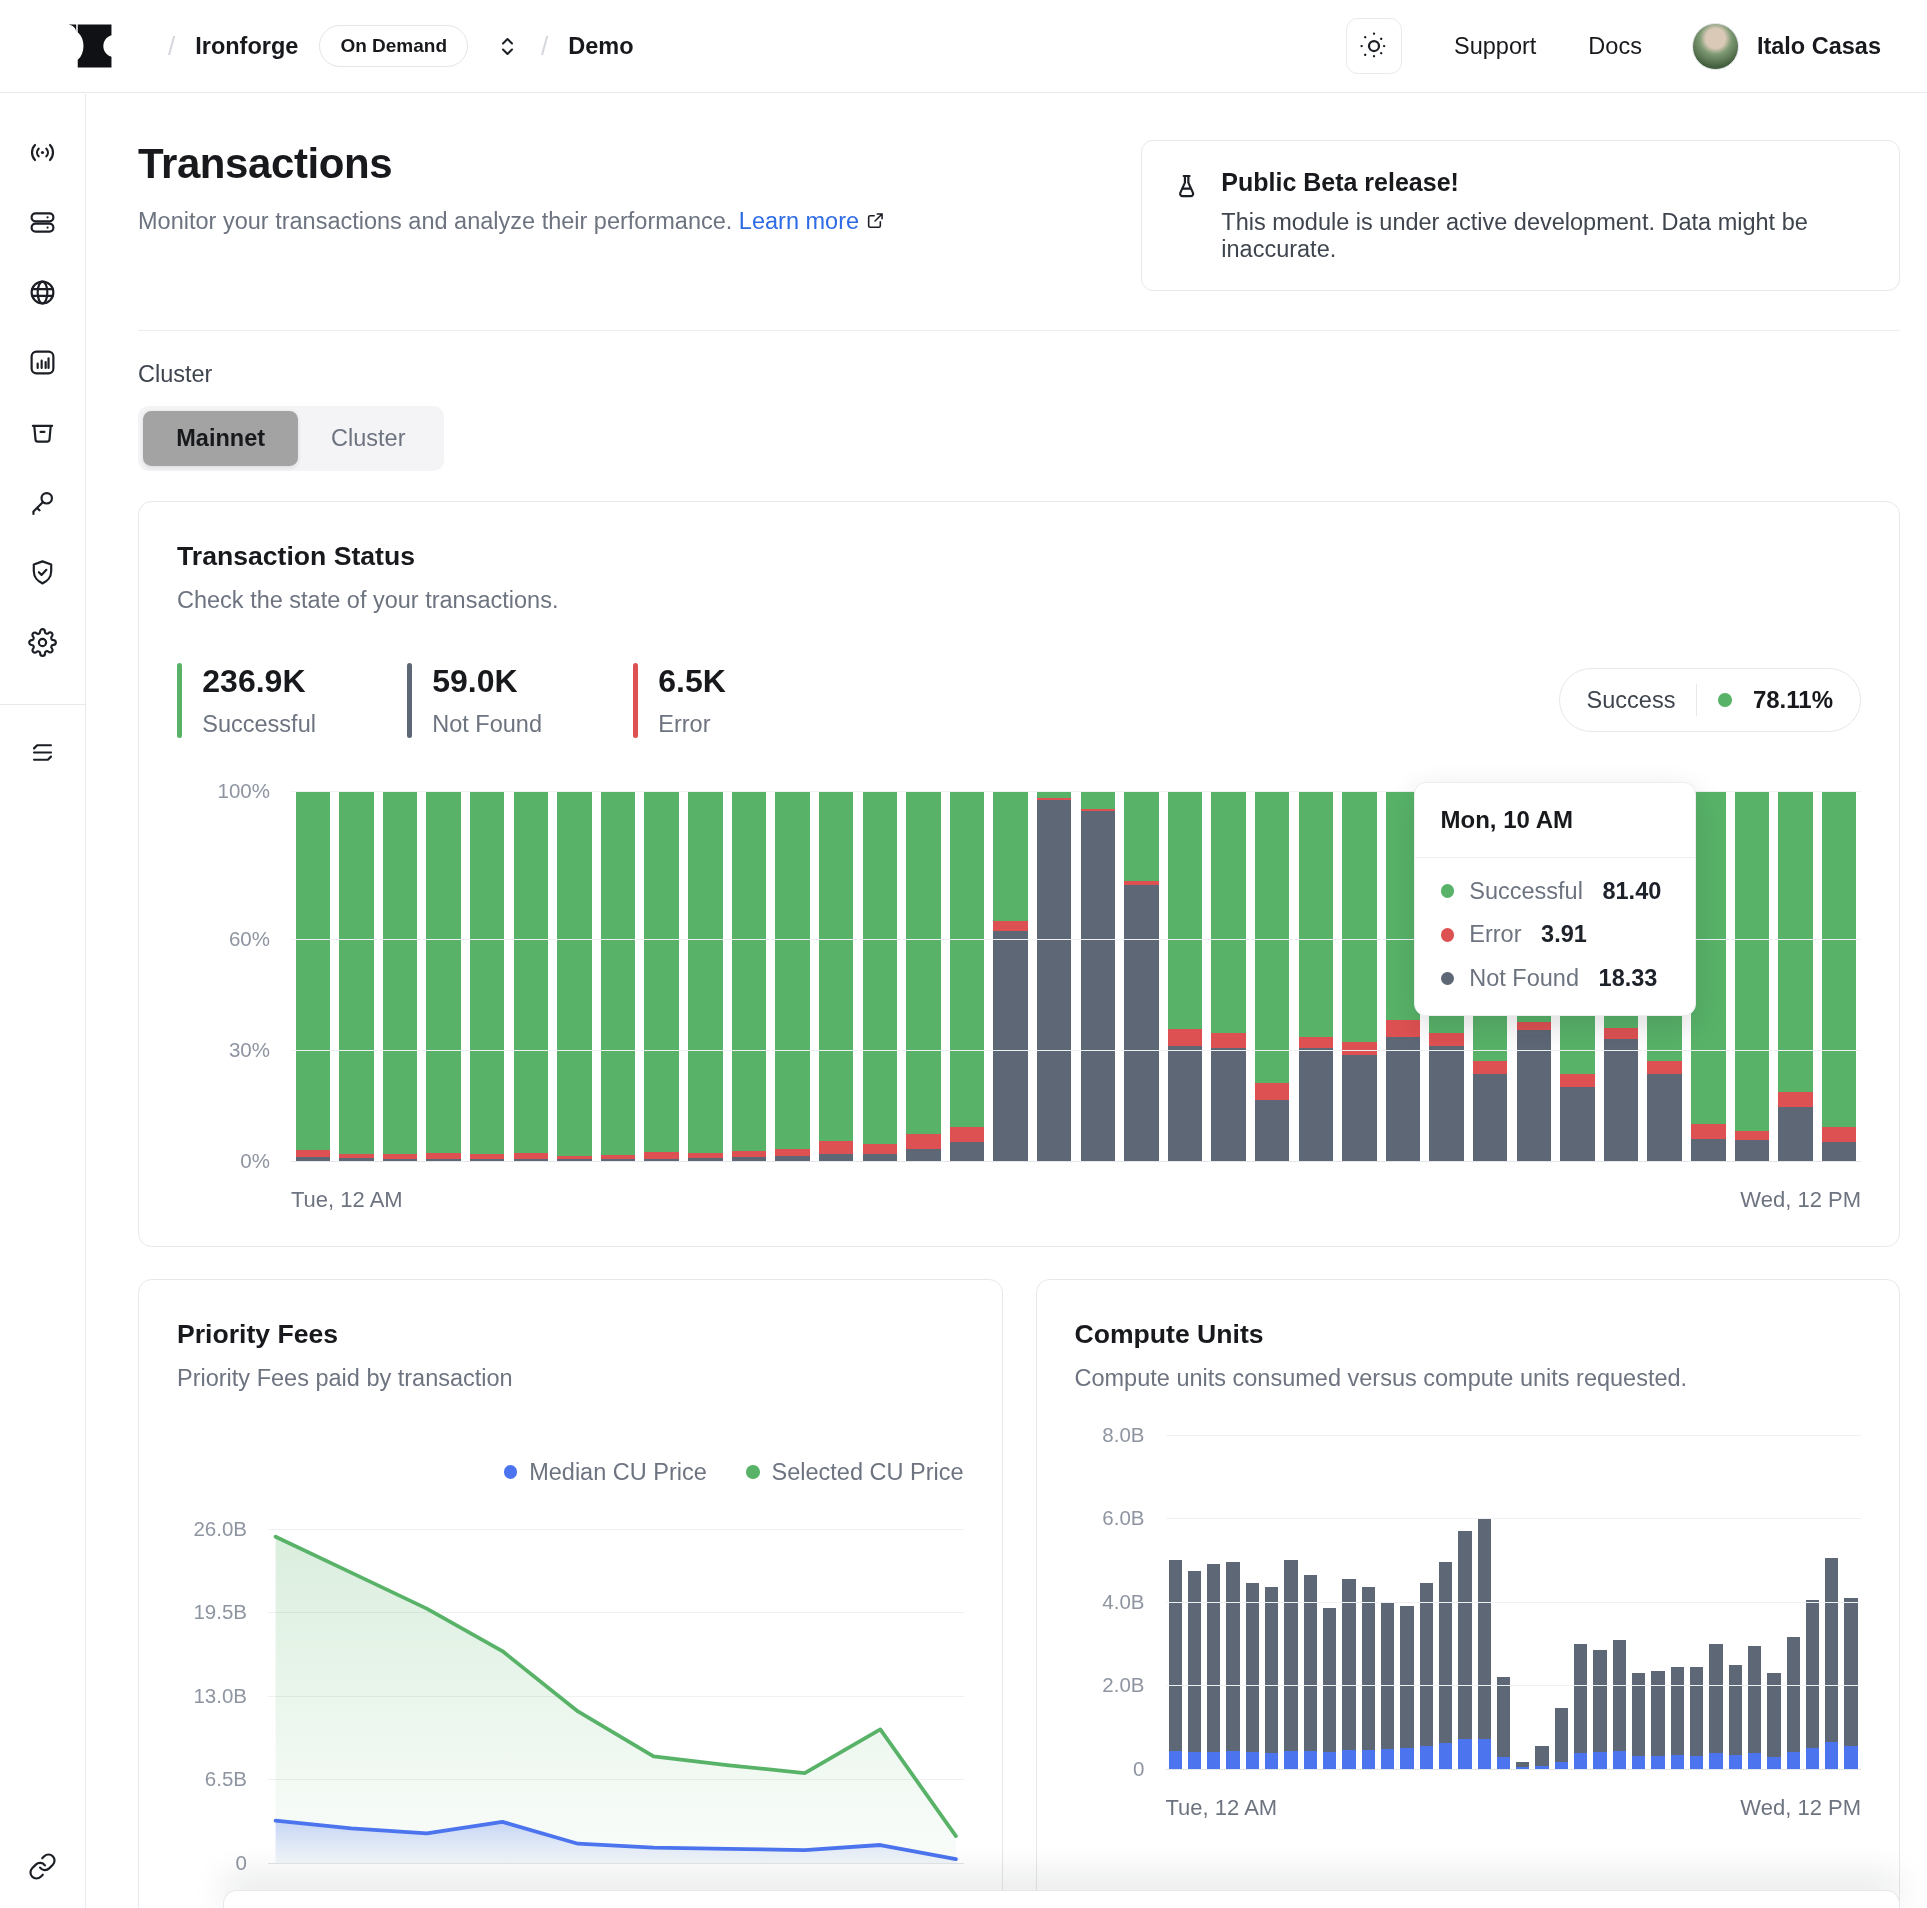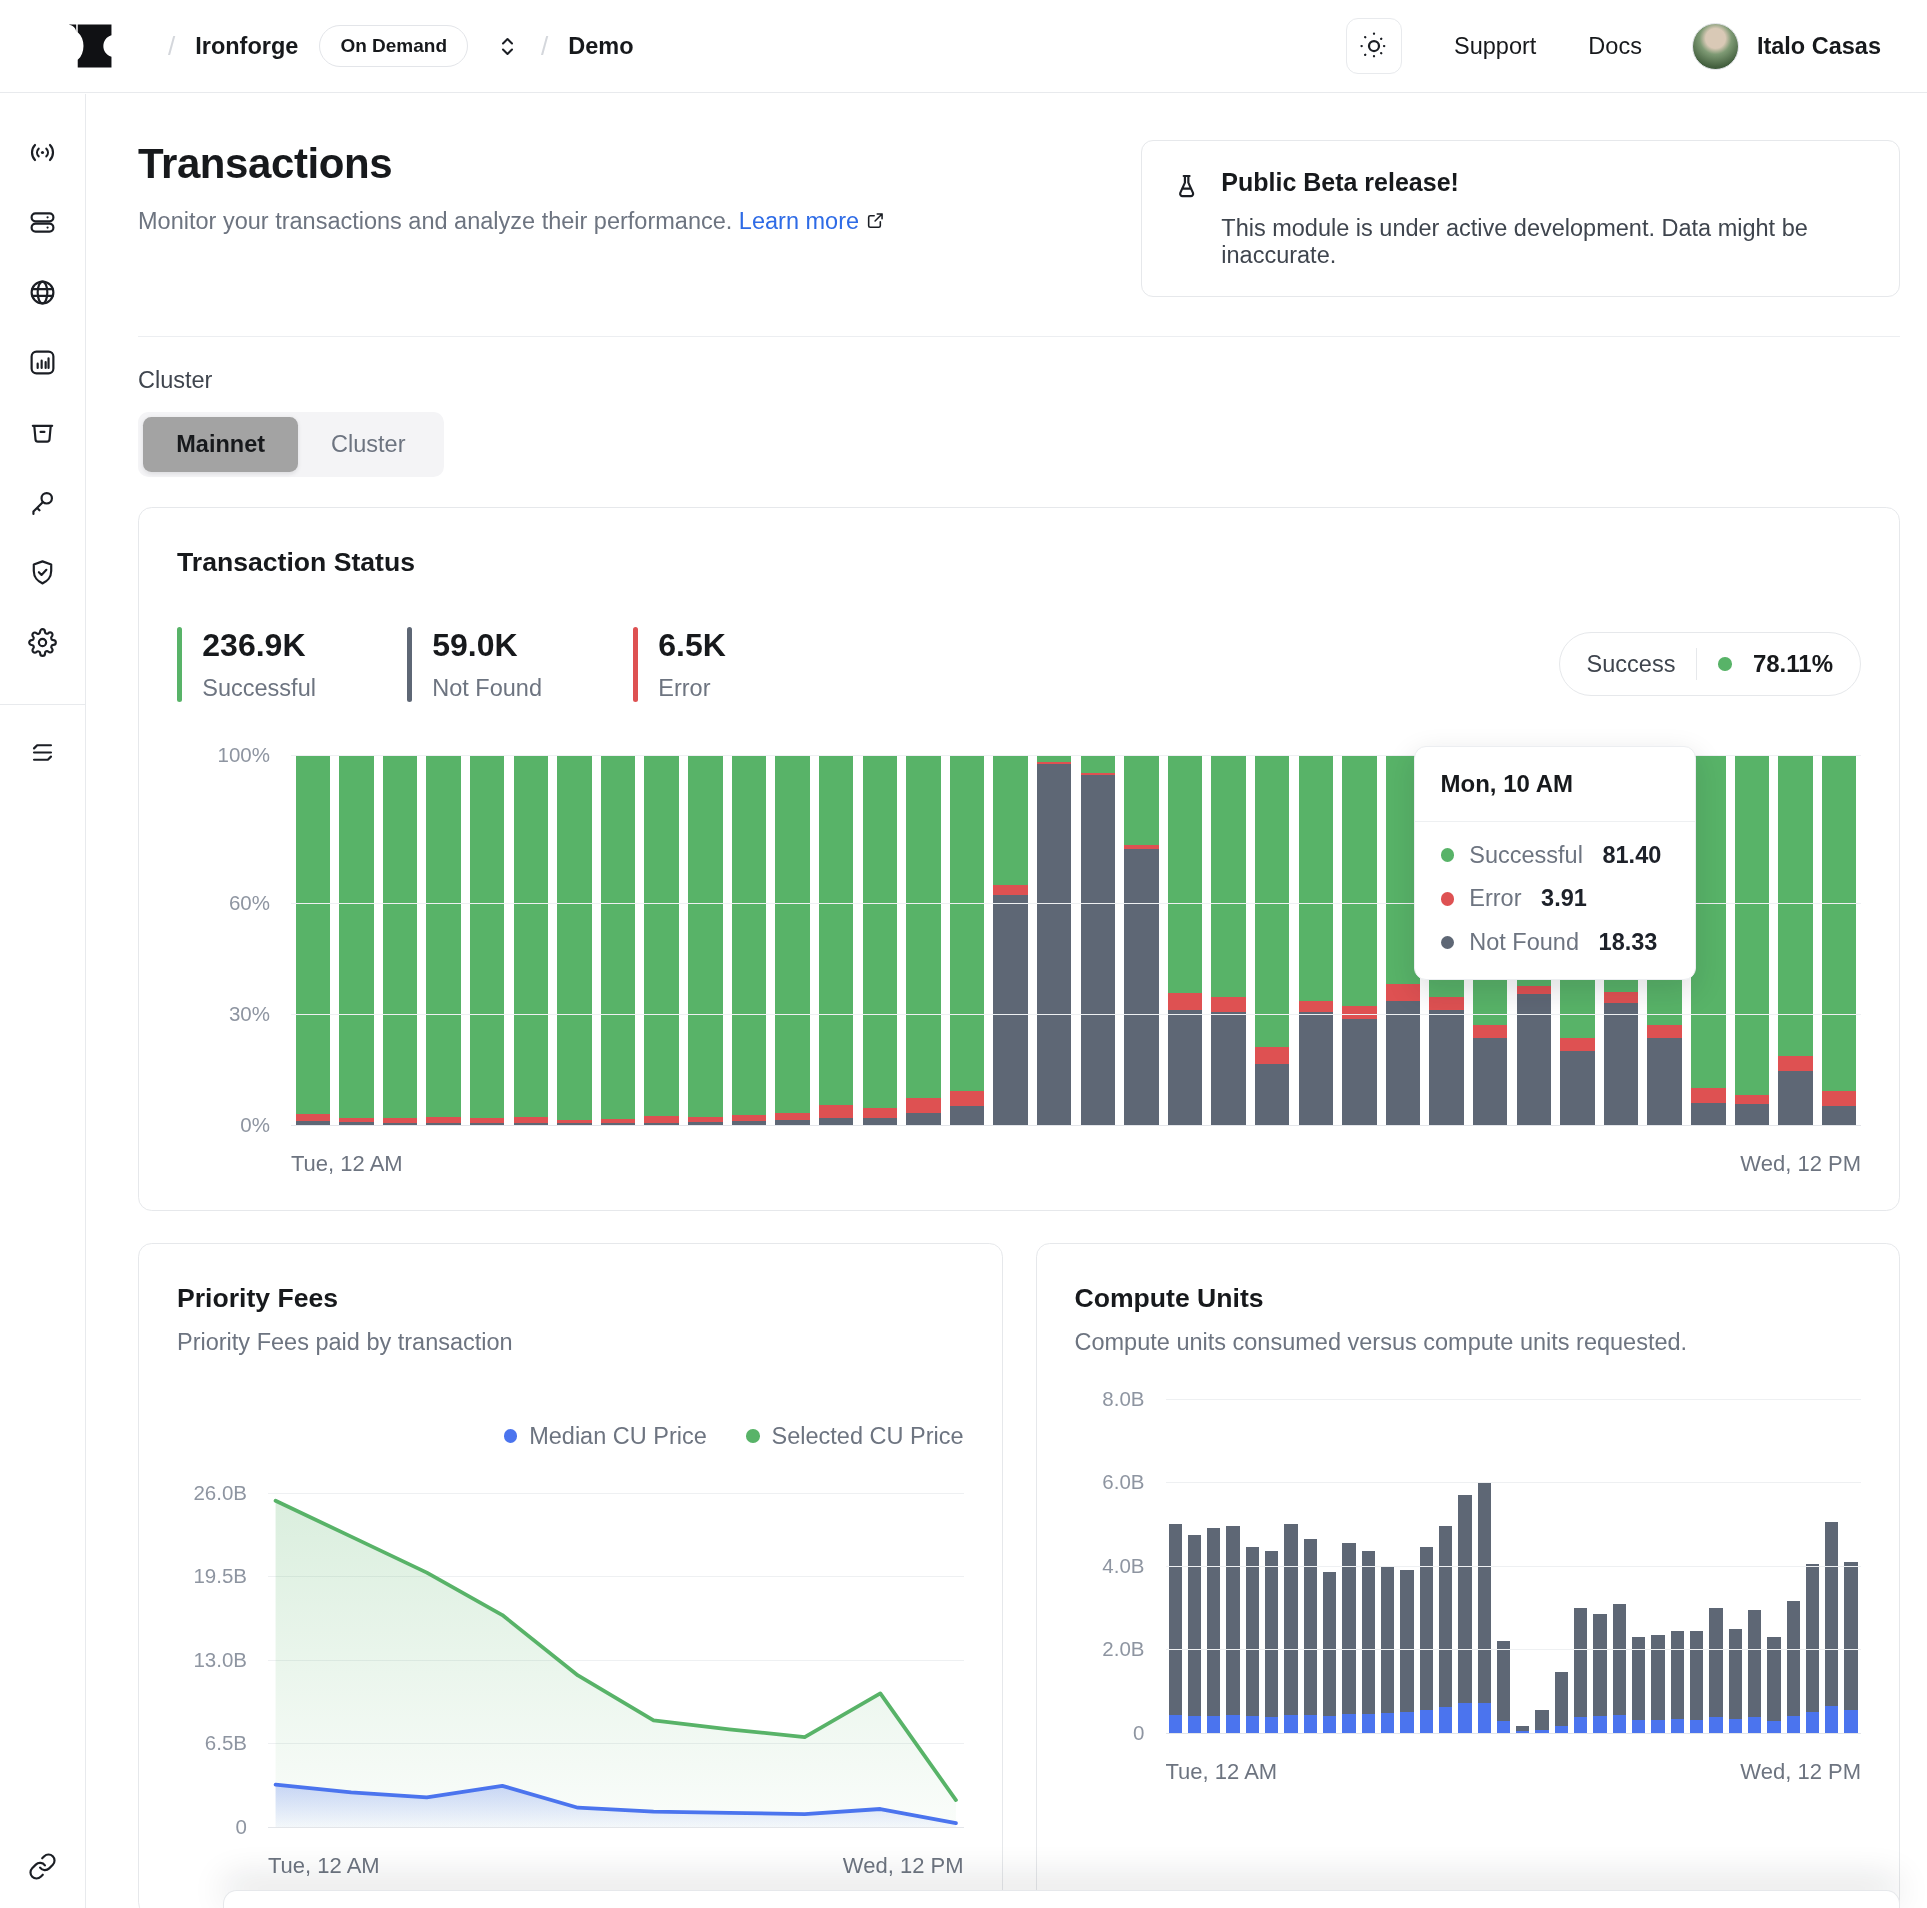--- a/index.html
+++ b/index.html
@@ -28,21 +28,21 @@
 
   
   .main { position:absolute; top:94px; left:86px; right:0; bottom:0; padding:46px 27px 0 52px; }
   .top-row { display:flex; justify-content:space-between; align-items:flex-start; }
   .page-title { font-size:42px; font-weight:700; letter-spacing:-0.4px; }
   .page-sub { font-size:23.5px; color:#6d7480; margin-top:20px; }
   .learn { color:#2e6be6; text-decoration:none; cursor:pointer; }
   .ext { display:inline-block; vertical-align:-2.3px; margin-left:6px; }
   .beta-card { width:759px; border:0.8px solid #e6e8eb; border-radius:12px; padding:27px 30px; display:flex; gap:20px; }
   .beta-title { font-size:25px; font-weight:700; }
-  .beta-desc { font-size:23.5px; color:#3f454e; margin-top:18px; }
+  .beta-desc { font-size:23.5px; color:#3f454e; margin-top:12px; }
   .divider { border:none; border-top:0.8px solid #eceef1; margin:39px 0 0 0; }
 
   .filter-row { display:flex; justify-content:space-between; align-items:flex-start; margin-top:30px; }
   .cluster-label { font-size:23.5px; color:#3f454e; margin-bottom:18px; }
   .seg { display:inline-flex; background:#f4f4f6; border-radius:10.6px; padding:5.3px; }
   .seg-btn { font-size:23.5px; padding:13.7px 33px; border-radius:8.3px; color:#6d7480; cursor:pointer; }
   .seg-btn.active { background:#a3a3a3; color:#17191c; font-weight:700; box-shadow:0 1.5px 4.6px rgba(20,24,34,.10); }
   .date-select { display:flex; align-items:center; gap:18px; border:0.8px solid #e6e8eb; border-radius:10.6px; padding:16.7px 24px; font-size:23.5px; min-width:266px; cursor:pointer; }
   .date-select .lbl { flex:1; }
 
@@ -200,20 +200,21 @@
       <div class="cluster-label">Cluster</div>
       <div class="seg">
         <div class="seg-btn active">Mainnet</div>
         <div class="seg-btn">Cluster</div>
       </div>
     </div>
   </div>
 
   <div class="card status-card">
     <div class="card-title">Transaction Status</div>
+    <div class="card-sub">Check the state of your transactions.</div>
 
     <div class="stats-row">
       <div class="stat">
         <div class="stat-rule" style="background:#58b368"></div>
         <div>
           <div class="stat-val">236.9K</div>
           <div class="stat-lbl">Successful</div>
         </div>
       </div>
       <div class="stat">

